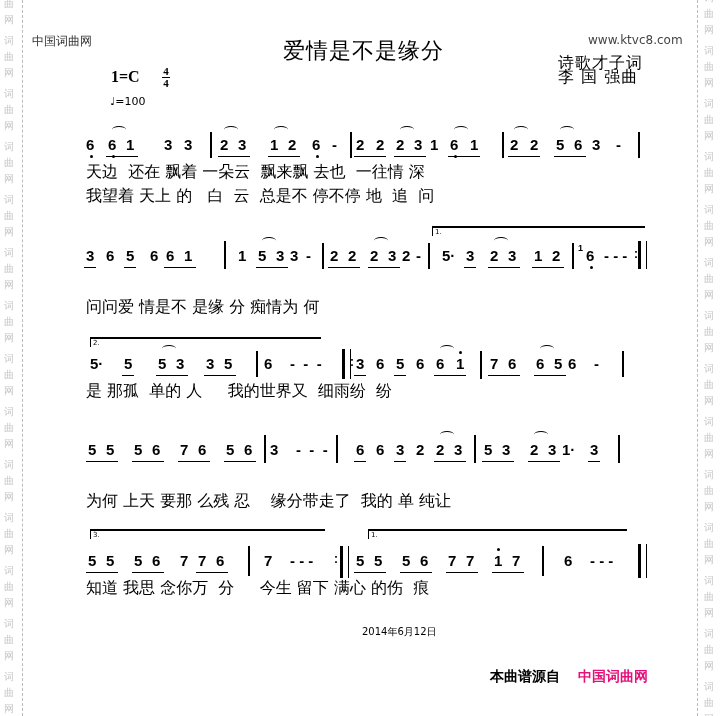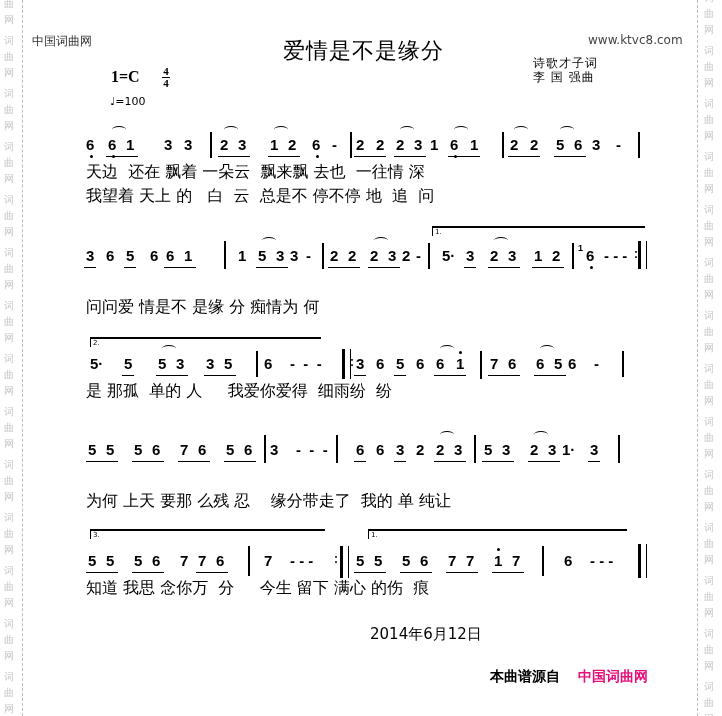--- a/index.html
+++ b/index.html
@@ -7,36 +7,36 @@
   .wm-col{position:absolute;top:0;width:16px;height:716px;}
   .wm-col.left{left:0;}
   .wm-col.right{left:700px;}
   .wm-line{position:absolute;top:0;height:716px;border-left:1px dashed #bbb;}
   .wm-line.left{left:22px;}
   .wm-line.right{left:697px;}
   .wm-group{position:absolute;left:2px;font-size:10px;line-height:16px;color:#c8c8c8;width:14px;text-align:center;}
   .site-left{position:absolute;left:32px;top:33px;font-size:12px;color:#333;}
   .site-right{position:absolute;left:588px;top:33px;font-size:12px;color:#444;}
   .title{position:absolute;left:283px;top:36px;font-family:"DejaVu Serif","Liberation Serif",serif;font-size:22px;letter-spacing:1px;}
-  .credits{position:absolute;left:533px;top:56px;font-size:12px;line-height:14px;letter-spacing:1px;}
+  .credits{position:absolute;left:558px;top:56px;font-size:16px;line-height:14px;letter-spacing:1px;}
   .key{position:absolute;left:111px;top:68px;font-family:"Liberation Serif",serif;font-size:16px;font-weight:bold;}
   .timesig{position:absolute;left:162px;top:66px;font-size:11px;font-weight:bold;line-height:11px;text-align:center;font-family:"Liberation Serif",serif;}
   .timesig .bar{border-top:1px solid #000;width:8px;margin:0 auto;}
   .tempo{position:absolute;left:110px;top:95px;font-size:11px;}
   .row{position:absolute;left:86px;width:560px;}
   .notes{position:absolute;top:0;left:0;height:20px;font-family:"Liberation Sans",sans-serif;font-weight:bold;font-size:15px;white-space:pre;}
   .lyric{position:absolute;left:0;font-family:"DejaVu Serif","Liberation Serif",serif;font-size:16px;white-space:pre;letter-spacing:0px;}
   .n{position:absolute;top:0;}
   .u{position:absolute;height:0;border-top:1.5px solid #000;}
   .slur{position:absolute;width:14px;height:6px;border-top:1.5px solid #000;border-radius:50% 50% 0 0;}
   .bl{position:absolute;width:1.5px;background:#000;}
   .dbl{position:absolute;width:5px;border-left:3px solid #000;border-right:1.2px solid #000;}
   .volta{position:absolute;border-top:2px solid #000;border-left:1px solid #000;height:8px;font-size:7px;padding-left:2px;}
   .dot{position:absolute;width:3px;height:3px;background:#000;border-radius:50%;}
-  .date{position:absolute;left:370px;top:625px;font-size:15px;}
+  .date{position:absolute;left:362px;top:625px;font-size:10px;}
   .source{position:absolute;left:490px;top:668px;font-size:14px;font-weight:bold;}
   .source .brand{color:#e4117b;margin-left:18px;}
 </style>
 </head>
 <body>
 
 <div class="wm-line left"></div>
 <div class="wm-line right"></div>
 <div id="wm-left" class="wm-col left">
     <div class="wm-group" style="top: -20px;">词<br>曲<br>网</div>
@@ -193,21 +193,21 @@
     <span class="slur" style="left:354px;top:-10px"></span>
     <span class="bl" style="left:394px;top:-4px;height:28px"></span>
     <span class="n" style="left:404px">7</span><span class="n" style="left:422px">6</span>
     <span class="u" style="left:402px;top:20px;width:32px"></span>
     <span class="n" style="left:450px">6</span><span class="n" style="left:468px">5</span>
     <span class="u" style="left:448px;top:20px;width:32px"></span>
     <span class="slur" style="left:454px;top:-10px"></span>
     <span class="n" style="left:482px">6</span><span class="n" style="left:508px">-</span>
     <span class="bl" style="left:536px;top:-4px;height:26px"></span>
   </div>
-  <div class="lyric" style="top:26px">是 那孤  单的 人     我爱你爱得  细雨纷  纷</div>
+  <div class="lyric" style="top:26px">是 那孤  单的 人     我的世界又  细雨纷  纷</div>
 </div>
 
 <div class="row" style="top:441px;height:70px;">
   <div class="notes">
     <span class="n" style="left:2px">5</span><span class="n" style="left:20px">5</span>
     <span class="u" style="left:0;top:20px;width:32px"></span>
     <span class="n" style="left:48px">5</span><span class="n" style="left:66px">6</span>
     <span class="u" style="left:46px;top:20px;width:32px"></span>
     <span class="n" style="left:94px">7</span><span class="n" style="left:112px">6</span>
     <span class="u" style="left:92px;top:20px;width:32px"></span>

